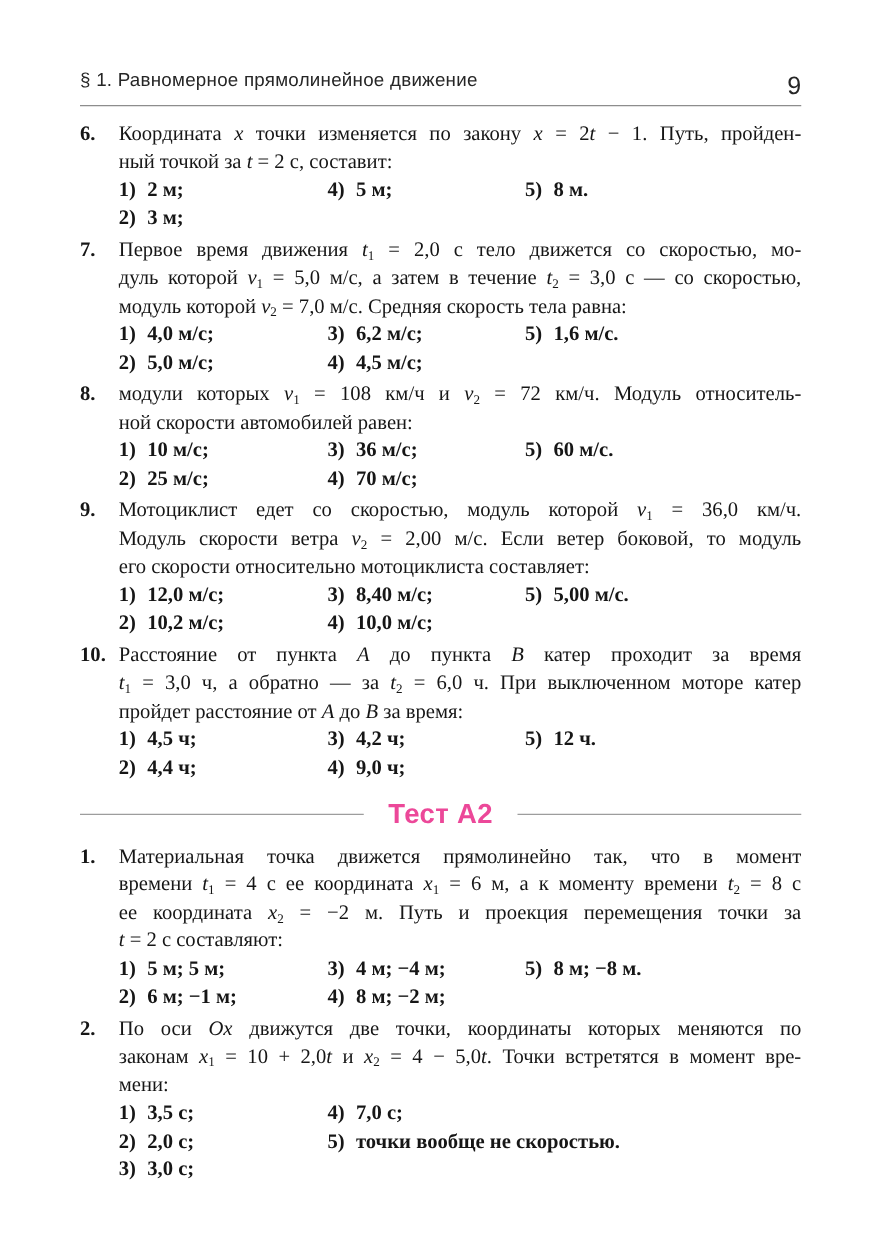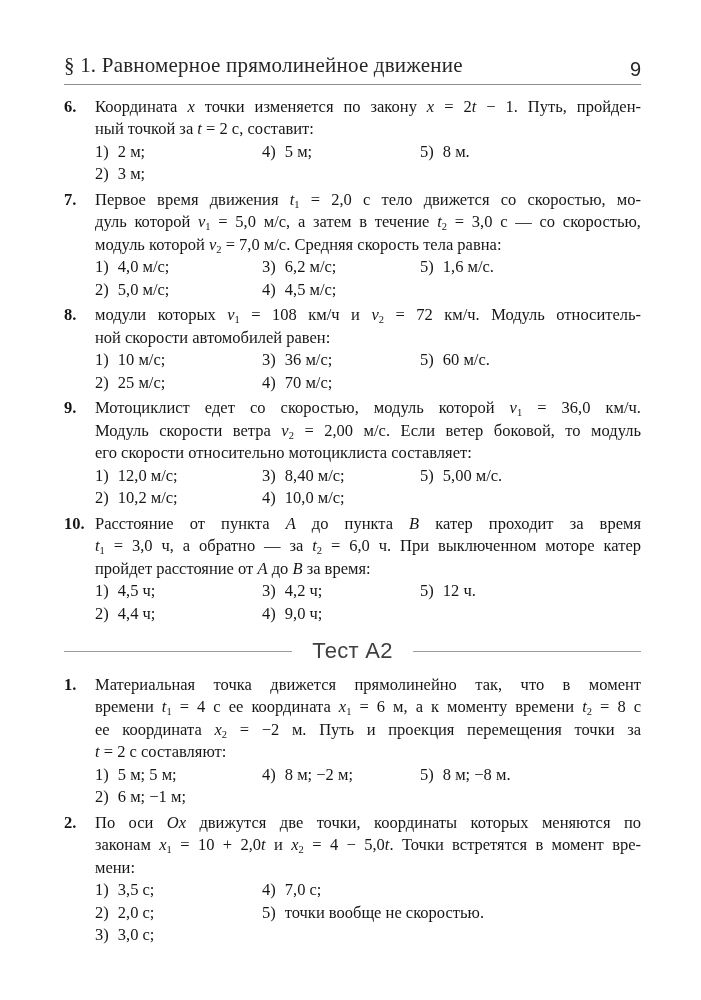--- a/index.html
+++ b/index.html
@@ -22,21 +22,21 @@
   }
   
   .runhead {
     display: flex;
     justify-content: space-between;
     align-items: flex-end;
     border-bottom: 1px solid #8d8d8d;
     padding-bottom: 7px;
     font-family: "Liberation Sans", sans-serif;
   }
-  .runhead-title { font-size: 21px; color: #262626; letter-spacing: 0.2px; font-family: Liberation Serif, serif; }
+  .runhead-title { font-size: 15px; color: #262626; letter-spacing: 0.2px; }
   .runhead-page  { font-size: 20px; color: #262626; line-height: 16px; }
 
   
   .qsection { margin-top: 11px; }
   .question { display: flex; margin-bottom: 3px; }
   .qnum {
     flex: none;
     width: 31px;
     font-weight: bold;
   }
@@ -44,38 +44,38 @@
   .qline { }
   .jline { text-align: justify; text-align-last: justify; }
   i { font-style: italic; }
   sub {
     font-size: 10.5px;
     line-height: 0;
     vertical-align: -3px;
   }
   
   .opts { display: flex; }
-  .opt-col { flex: none; }
+  .opt-col { flex: none; font-weight: bold; }
   .opt-col:last-child { flex: 1; }
   .opt { white-space: nowrap; }
   .opt-label { display: inline-block; margin-right: 9px; }
 
   
   .a2head {
     display: flex;
     align-items: center;
     margin: 15px 0 11px 0;
   }
   .a2rule { flex: 1; height: 1px; background: #9d9d9d; }
   .a2label {
     margin: 0 20px;
     font-family: "Liberation Sans", sans-serif;
     font-size: 22px;
-    font-weight: 400;
-    color: #404040;
+    font-weight: 700;
+    color: #ec4899;
     letter-spacing: 0.3px;
   }
 </style>
 </head>
 <body>
 
 <div class="page">
 
   <div class="runhead">
     <span class="runhead-title">§ 1. Равномерное прямолинейное движение</span>
@@ -212,20 +212,21 @@
             <div class="qline jline">времени <i>t</i><sub>1</sub> = 4 с ее координата <i>x</i><sub>1</sub> = 6 м, а к моменту времени <i>t</i><sub>2</sub> = 8 с</div>
             <div class="qline jline">ее координата <i>x</i><sub>2</sub> = −2 м. Путь и проекция перемещения точки за</div>
             <div class="qline"><i>t</i> = 2 с составляют:</div>
           </div>
           <div class="opts">
             <div class="opt-col" style="width: 167px;">
               <div class="opt"><span class="opt-label">1)</span><span class="opt-text">5 м; 5 м;</span></div>
               <div class="opt"><span class="opt-label">2)</span><span class="opt-text">6 м; −1 м;</span></div>
             </div>
             <div class="opt-col" style="width: 158px;">
+              <div class="opt"><span class="opt-label">3)</span><span class="opt-text">4 м; −4 м;</span></div>
               <div class="opt"><span class="opt-label">4)</span><span class="opt-text">8 м; −2 м;</span></div>
             </div>
             <div class="opt-col">
               <div class="opt"><span class="opt-label">5)</span><span class="opt-text">8 м; −8 м.</span></div>
             </div>
           </div>
         </div>
       </div>
       <div class="question">
         <div class="qnum">2.</div>

